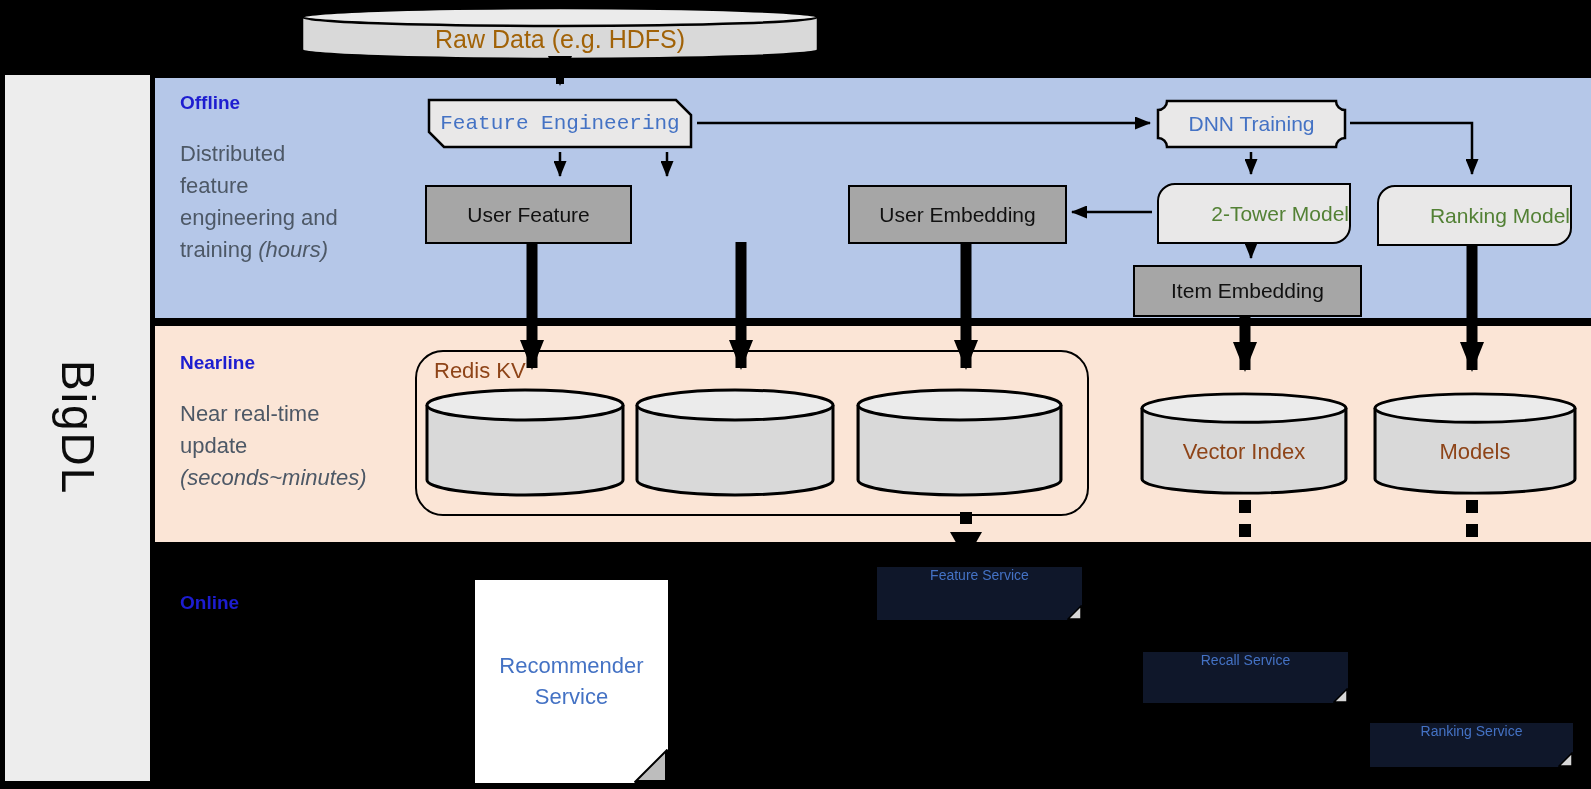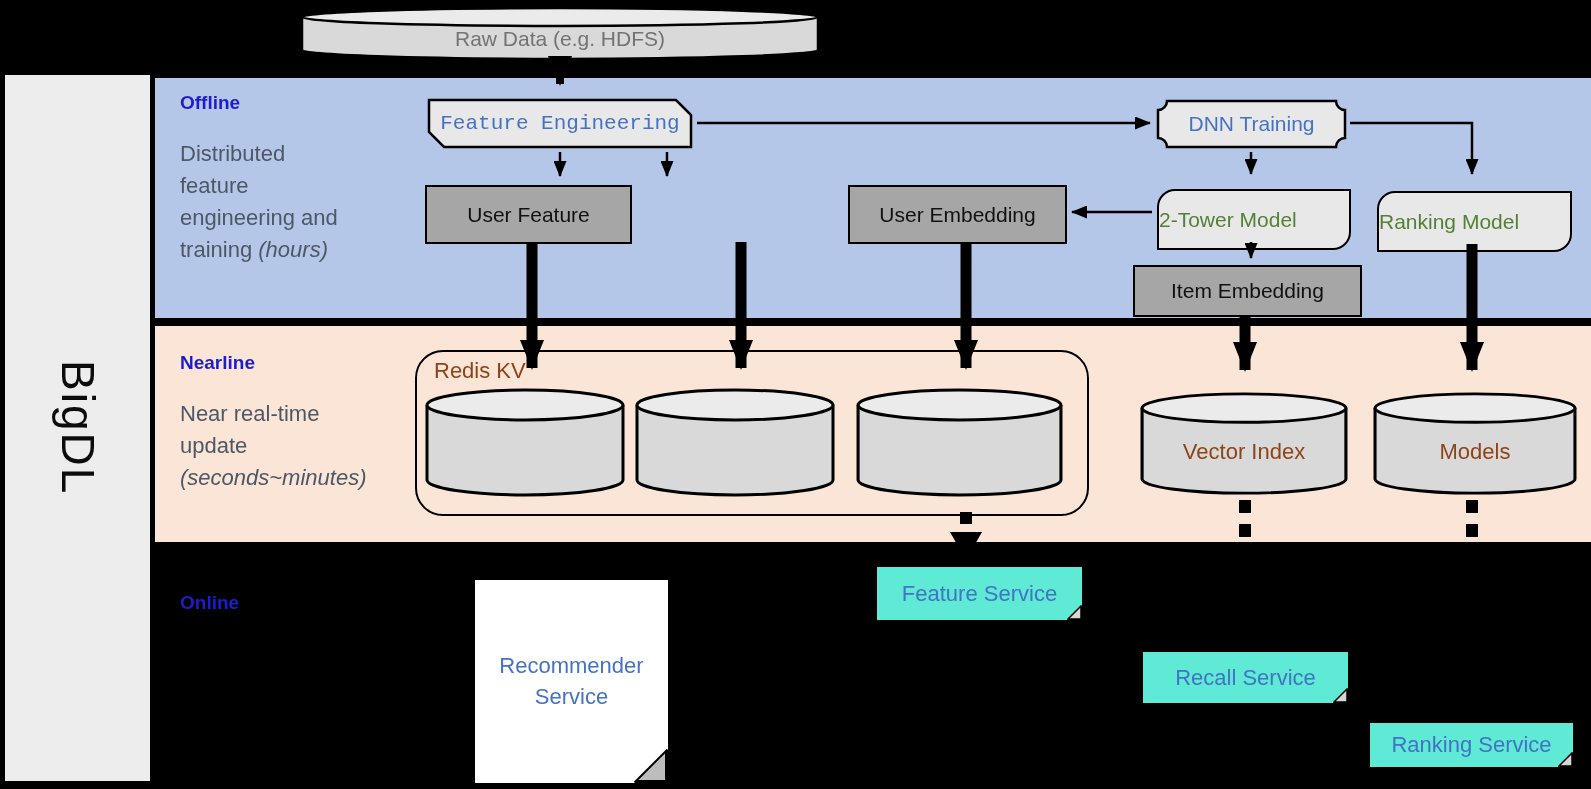--- a/index.html
+++ b/index.html
@@ -19,35 +19,35 @@
   
   .band-title{font-size:19px;font-weight:600;color:var(--header_blue);}
   .band-desc{font-size:22px;line-height:1.45;color:var(--desc_gray);}
   .band-desc .pre{white-space:pre-line;}
   .band-desc .it{font-style:italic;}
   .on-black{color:var(--online_desc_gray);}
   
   .gbox{background:var(--box_gray);border:2.5px solid #000;display:flex;align-items:center;justify-content:center;
     font-size:21px;color:#111;}
   .rbox{background:var(--shape_light);border:2.5px solid #000;border-radius:18px 0 18px 0;
-    display:flex;align-items:center;justify-content:flex-start;font-size:21px;color:var(--green);margin-top:6px;}
+    display:flex;align-items:center;justify-content:flex-end;font-size:21px;color:var(--green);}
   .shape-label{position:absolute;inset:0;display:flex;align-items:center;justify-content:center;
     font-size:21px;color:var(--label_blue);}
   svg.shape{position:absolute;inset:0;width:100%;height:100%;}
   
   #redis-group{left:415px;top:350px;width:670px;height:162px;border:2.5px solid #000;border-radius:28px;}
   #redis-label{left:434px;top:358px;font-size:22px;color:var(--brown);}
   .cyl-label{position:absolute;left:0;right:0;top:0;bottom:0;display:flex;align-items:center;justify-content:center;
     padding-top:16px;font-size:22px;color:var(--brown);}
   
   #raw-label{position:absolute;inset:0;display:flex;align-items:center;justify-content:center;
-    padding-top:10px;font-size:21px;color:#737373;}
-  
-  .service{background:#5eead4;display:flex;align-items:center;justify-content:center;
-    font-size:22px;color:var(--label_blue);
+    padding-top:10px;font-size:25px;color:#a16207;}
+  
+  .service{background:#0f172a;display:flex;align-items:flex-start;justify-content:center;
+    font-size:14px;color:var(--label_blue);
     clip-path:polygon(0 0,100% 0,100% calc(100% - 14px),calc(100% - 14px) 100%,0 100%);}
   .fold{position:absolute;right:0;bottom:0;pointer-events:none;}
   #doc-recommender{background:#fff;
     clip-path:polygon(0 0,100% 0,100% calc(100% - 34px),calc(100% - 34px) 100%,0 100%);
     display:flex;align-items:center;justify-content:center;text-align:center;
     font-size:22px;line-height:1.4;color:var(--label_blue);padding:0 8px;box-sizing:border-box;}
   #overlay{position:absolute;left:0;top:0;pointer-events:none;}
 </style>
 </head>
 <body>

